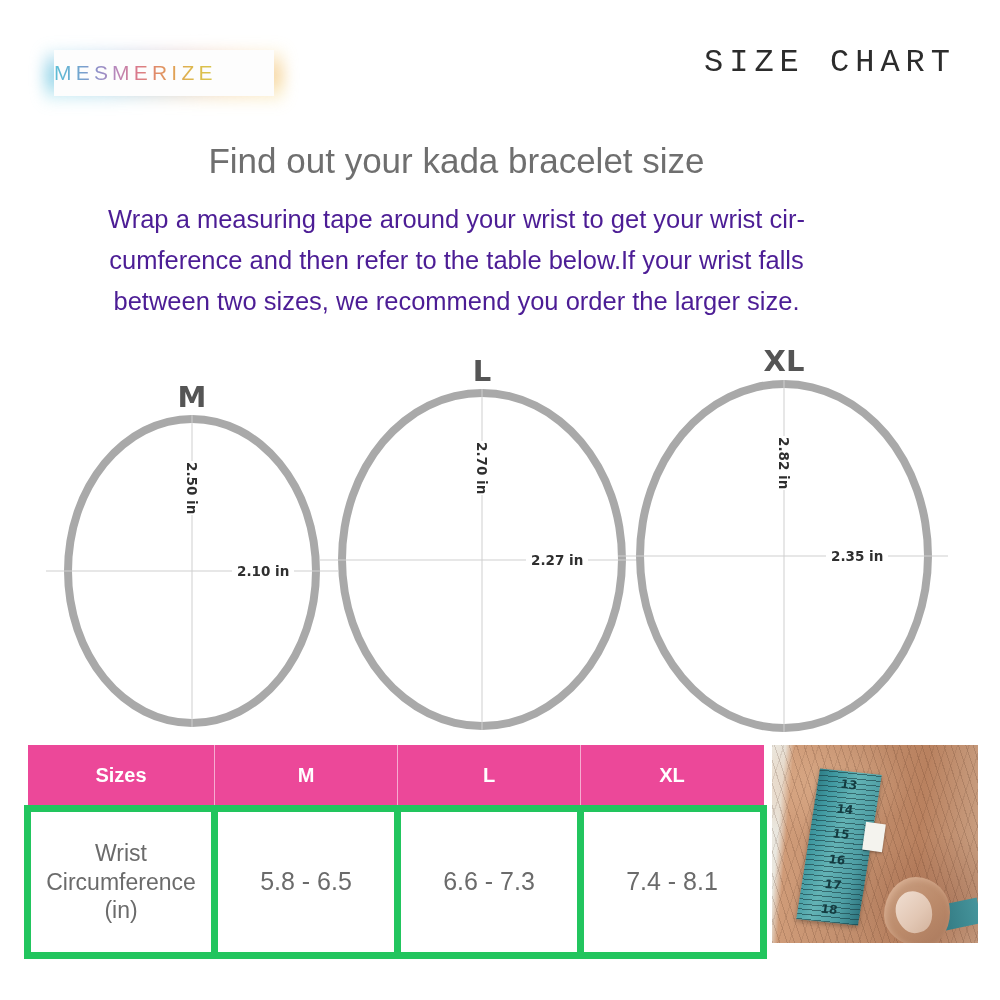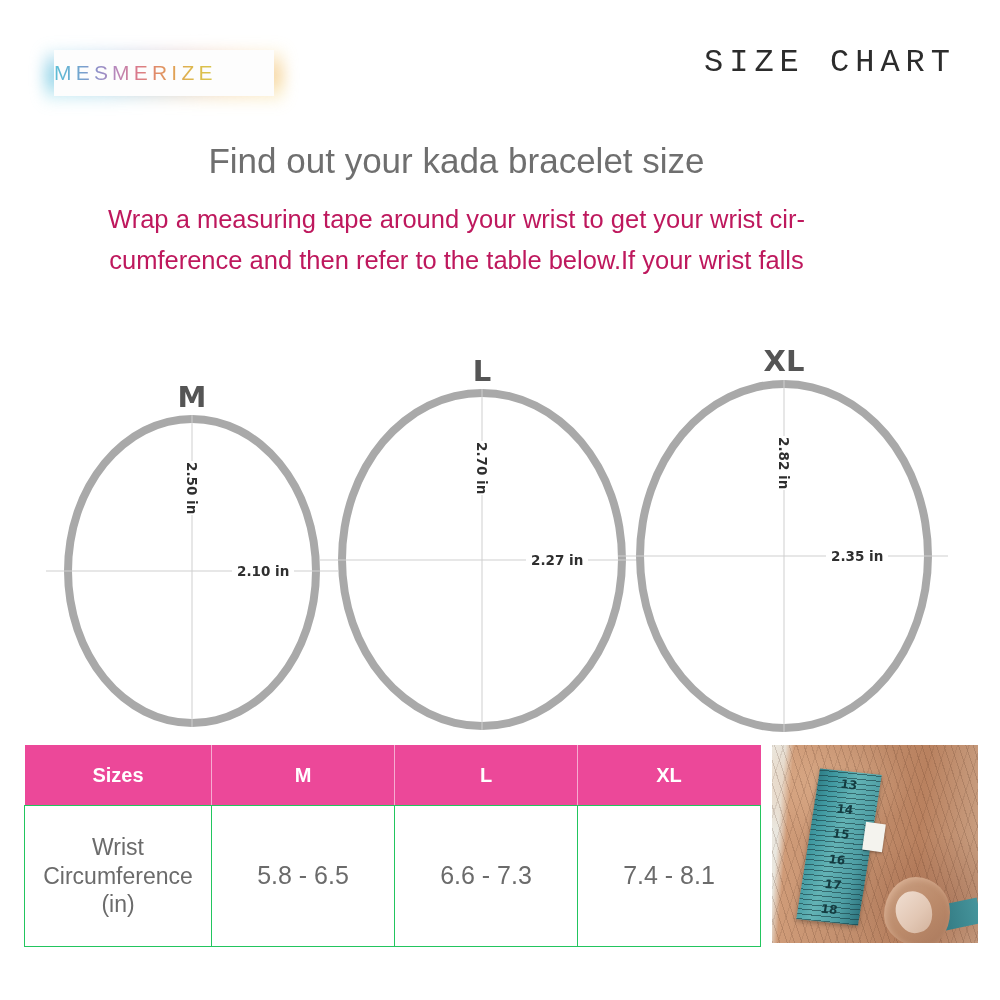--- a/index.html
+++ b/index.html
@@ -82,21 +82,21 @@
   }
   .intro-heading {
     font-size: 35px;
     color: #6f6f6f;
     font-weight: 400;
     margin: 0 0 10px 0;
     line-height: 1.22;
   }
   .intro-body {
     font-size: 25.5px;
-    color: #be185d;
+    color: #4c1d95;
     line-height: 1.62;
     margin: 16px;
     padding: 0 68px;
   }
   .intro-body .ln { display: block; white-space: nowrap; }
 
   
   .ovals {
     position: absolute;
     left: 0;
@@ -181,21 +181,21 @@
     font-size: 20px;
     font-weight: 700;
     height: 58px;
     text-align: center;
     border: none;
     vertical-align: middle;
     box-shadow: inset -1px 0 0 rgba(255,255,255,.55);
   }
   .size-table th:last-child { box-shadow: none; }
   .size-table td {
-    border: 1px solid #22c55e;
+    border: 7px solid #22c55e;
     height: 138px;
     text-align: center;
     vertical-align: middle;
     font-size: 25px;
     color: #6b6b6b;
     background: #ffffff;
     line-height: 1.26;
   }
   .size-table td:first-child { font-size: 23px; }
   .col-label { width: 185px; }
@@ -307,20 +307,21 @@
   </div>
 </div>
 
 <div class="size-chart-title">SIZE CHART</div>
 
 <div class="intro">
   <h1 class="intro-heading">Find out your kada bracelet size</h1>
   <p class="intro-body">
     <span class="ln">Wrap a measuring tape around your wrist to get your wrist cir-</span>
     <span class="ln">cumference and then refer to the table below.If your wrist falls</span>
+    <span class="ln">between two sizes, we recommend you order the larger size.</span>
   </p>
 </div>
 
 <div class="ovals">
 
   <div class="oval-group" style="left:64px; top:60px; width:256px; height:312px;">
     <div class="oval-label" style="top:-32px;">M</div>
     <div class="oval-shape"></div>
     <div class="cross-v" style="top:0; height:312px;"></div>
     <div class="cross-h" style="left:-18px; width:292px;"></div>

